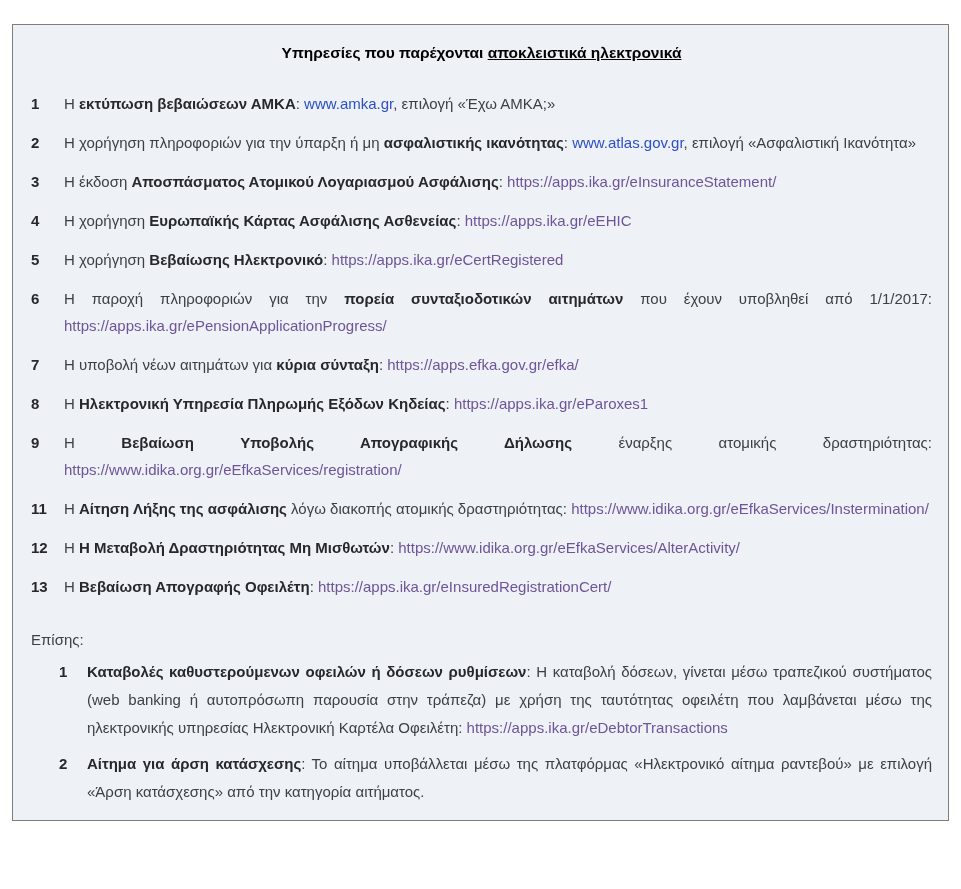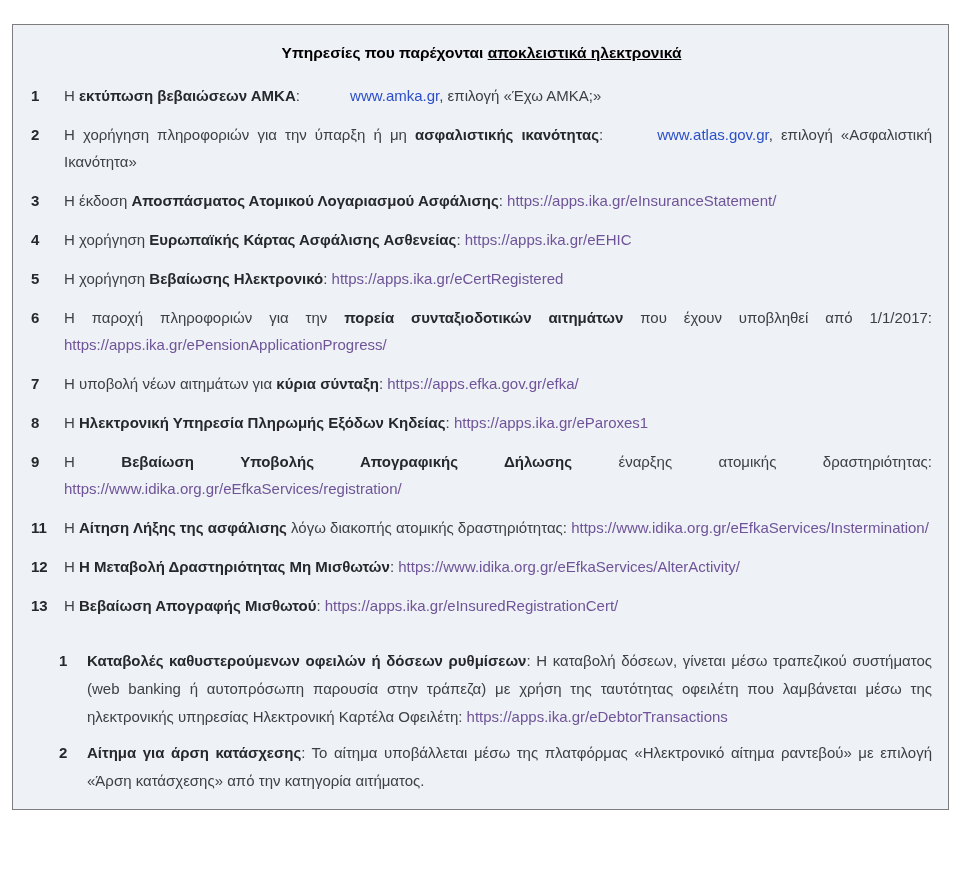--- a/index.html
+++ b/index.html
@@ -25,21 +25,21 @@
     background:var(--panel-bg);
     border:1px solid var(--panel-border);
     padding:14px 16px 14px 18px;
   }
   .panel-title{
     text-align:center;
     font-weight:bold;
     color:#000;
     font-size:15.5px;
     line-height:27px;
-    margin-bottom:16px;
+    margin-bottom:24px;
   }
   .panel-title .u{text-decoration:underline;}
   .svc-list{list-style:none;}
   .svc-item{
     display:flex;
     align-items:flex-start;
     margin-bottom:12px;
     line-height:27px;
   }
   .svc-item:last-child{margin-bottom:28px;}
@@ -47,21 +47,21 @@
     flex:0 0 33px;
     font-weight:bold;
     color:var(--text-bold);
   }
   .svc-body{
     flex:1 1 auto;
     text-align:justify;
   }
   .svc-body b{color:var(--text-bold);}
   .svc-body a{cursor:pointer;text-decoration:none;word-break:normal;}
-  .svc-body a.blue{color:var(--link-blue);margin-left:46px;}
+  .svc-body a.blue{color:var(--link-blue);}
   .svc-body a.purple{color:var(--link-purple);}
   .also-label{
     line-height:24px;
     margin-bottom:6px;
     color:var(--text);
   }
   .also-list{list-style:none;margin-left:28px;}
   .also-list .svc-num{flex:0 0 28px;}
   .also-list .svc-item{line-height:28px;margin-bottom:8px;}
   .also-list .svc-item:last-child{margin-bottom:0;}
@@ -114,24 +114,25 @@
       <div class="svc-item">
         <span class="svc-num">11</span>
         <span class="svc-body"><span>Η </span><b>Αίτηση Λήξης της ασφάλισης</b><span> λόγω διακοπής ατομικής δραστηριότητας: </span><a class="purple">https://www.idika.org.gr/eEfkaServices/Instermination/</a></span>
       </div>
       <div class="svc-item">
         <span class="svc-num">12</span>
         <span class="svc-body"><span>Η </span><b>Η Μεταβολή Δραστηριότητας Μη Μισθωτών</b><span>: </span><a class="purple">https://www.idika.org.gr/eEfkaServices/AlterActivity/</a></span>
       </div>
       <div class="svc-item">
         <span class="svc-num">13</span>
-        <span class="svc-body"><span>Η </span><b>Βεβαίωση Απογραφής Μισθωτού</b><span>: </span><a class="purple">https://apps.ika.gr/eInsuredRegistrationCert/</a></span>
+        <span class="svc-body"><span>Η </span><b>Βεβαίωση Απογραφής Οφειλέτη</b><span>: </span><a class="purple">https://apps.ika.gr/eInsuredRegistrationCert/</a></span>
       </div>
     </div>
 
+  <div class="also-label">Επίσης:</div>
 
   <div class="svc-list also-list" id="also-list">
       <div class="svc-item">
         <span class="svc-num">1</span>
         <span class="svc-body"><b>Καταβολές καθυστερούμενων οφειλών ή δόσεων ρυθμίσεων</b><span>: Η καταβολή δόσεων, γίνεται μέσω τραπεζικού συστήματος (web banking ή αυτοπρόσωπη παρουσία στην τράπεζα) με χρήση της ταυτότητας οφειλέτη που λαμβάνεται μέσω της ηλεκτρονικής υπηρεσίας Ηλεκτρονική Καρτέλα Οφειλέτη: </span><a class="purple">https://apps.ika.gr/eDebtorTransactions</a></span>
       </div>
       <div class="svc-item">
         <span class="svc-num">2</span>
         <span class="svc-body"><b>Αίτημα για άρση κατάσχεσης</b><span>: Το αίτημα υποβάλλεται μέσω της πλατφόρμας «Ηλεκτρονικό αίτημα ραντεβού» με επιλογή «Άρση κατάσχεσης» από την κατηγορία αιτήματος.</span></span>
       </div>

